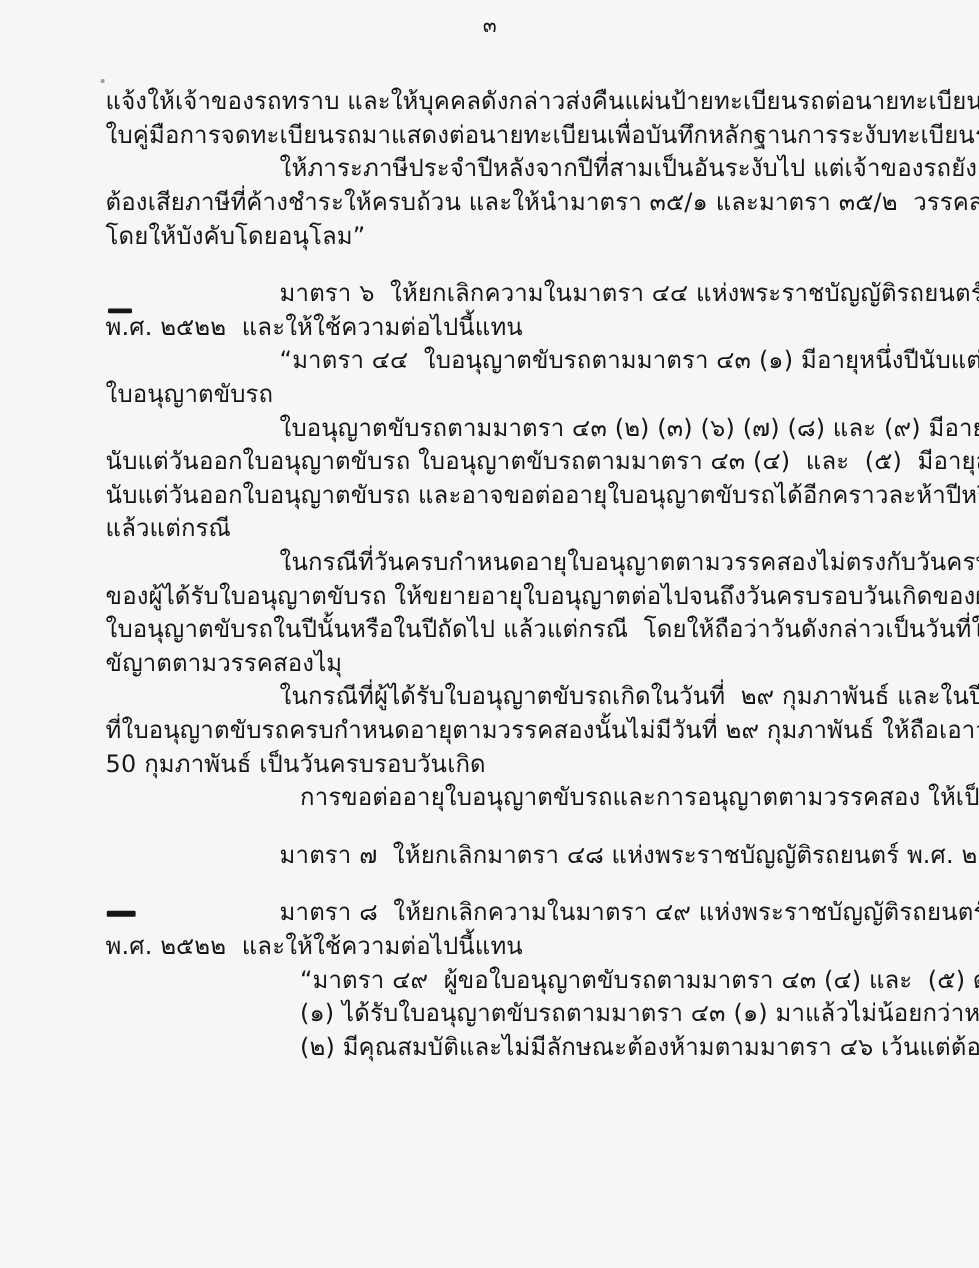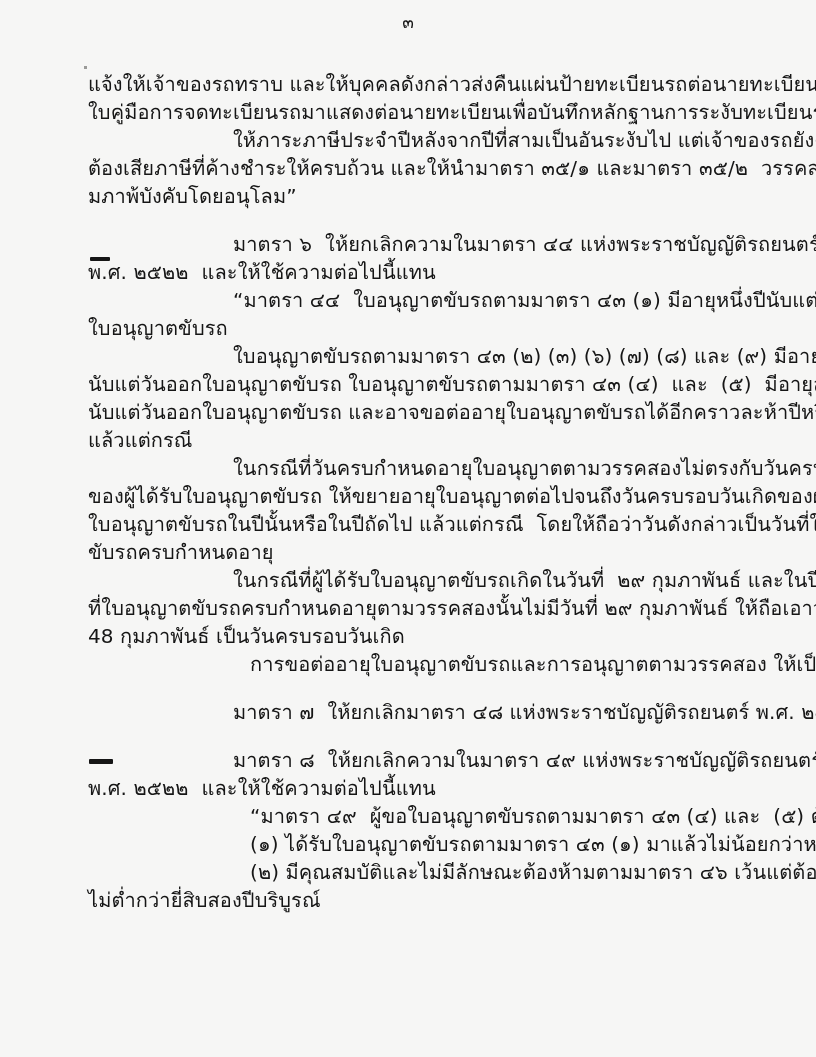--- a/index.html
+++ b/index.html
@@ -55,44 +55,43 @@
 <body>
 
 <div class="page">
   <div class="page-number">๓</div>
 
   <div class="doc" id="doc-lines">
       <div class="line indent-0">แจ้งให้เจ้าของรถทราบ และให้บุคคลดังกล่าวส่งคืนแผ่นป้ายทะเบียนรถต่อนายทะเบียนและนำ</div>
       <div class="line indent-0">ใบคู่มือการจดทะเบียนรถมาแสดงต่อนายทะเบียนเพื่อบันทึกหลักฐานการระงับทะเบียนรถภายใน</div>
       <div class="line indent-1">ให้ภาระภาษีประจำปีหลังจากปีที่สามเป็นอันระงับไป แต่เจ้าของรถยังคง</div>
       <div class="line indent-0">ต้องเสียภาษีที่ค้างชำระให้ครบถ้วน และให้นำมาตรา ๓๕/๑ และมาตรา ๓๕/๒  วรรคสอง</div>
-      <div class="line indent-0">มภาพ้บังคับโดยอนุโลม”</div>
+      <div class="line indent-0">โดยให้บังคับโดยอนุโลม”</div>
       <div class="line indent-1" style="margin-top: 20px;">มาตรา ๖  ให้ยกเลิกความในมาตรา ๔๔ แห่งพระราชบัญญัติรถยนตร์</div>
       <div class="line indent-0">พ.ศ. ๒๕๒๒  และให้ใช้ความต่อไปนี้แทน</div>
       <div class="line indent-1">“มาตรา ๔๔  ใบอนุญาตขับรถตามมาตรา ๔๓ (๑) มีอายุหนึ่งปีนับแต่วันออก</div>
       <div class="line indent-0">ใบอนุญาตขับรถ</div>
       <div class="line indent-1">ใบอนุญาตขับรถตามมาตรา ๔๓ (๒) (๓) (๖) (๗) (๘) และ (๙) มีอายุห้าปี</div>
       <div class="line indent-0">นับแต่วันออกใบอนุญาตขับรถ ใบอนุญาตขับรถตามมาตรา ๔๓ (๔)  และ  (๕)  มีอายุสามปี</div>
       <div class="line indent-0">นับแต่วันออกใบอนุญาตขับรถ และอาจขอต่ออายุใบอนุญาตขับรถได้อีกคราวละห้าปีหรือสามปี</div>
       <div class="line indent-0">แล้วแต่กรณี</div>
       <div class="line indent-1">ในกรณีที่วันครบกำหนดอายุใบอนุญาตตามวรรคสองไม่ตรงกับวันครบรอบวันเกิด</div>
       <div class="line indent-0">ของผู้ได้รับใบอนุญาตขับรถ ให้ขยายอายุใบอนุญาตต่อไปจนถึงวันครบรอบวันเกิดของผู้ได้รับ</div>
       <div class="line indent-0">ใบอนุญาตขับรถในปีนั้นหรือในปีถัดไป แล้วแต่กรณี  โดยให้ถือว่าวันดังกล่าวเป็นวันที่ใบอนุญาต</div>
-      <div class="line indent-0">ขับรถครบกำหนดอายุ</div>
+      <div class="line indent-0">ขัญาตตามวรรคสองไมุ</div>
       <div class="line indent-1">ในกรณีที่ผู้ได้รับใบอนุญาตขับรถเกิดในวันที่  ๒๙ กุมภาพันธ์ และในปี</div>
       <div class="line indent-0">ที่ใบอนุญาตขับรถครบกำหนดอายุตามวรรคสองนั้นไม่มีวันที่ ๒๙ กุมภาพันธ์ ให้ถือเอาวันที่</div>
-      <div class="line indent-0">48 กุมภาพันธ์ เป็นวันครบรอบวันเกิด</div>
+      <div class="line indent-0">50 กุมภาพันธ์ เป็นวันครบรอบวันเกิด</div>
       <div class="line indent-2">การขอต่ออายุใบอนุญาตขับรถและการอนุญาตตามวรรคสอง ให้เป็นไปตาม</div>
       <div class="line indent-1" style="margin-top: 20px;">มาตรา ๗  ให้ยกเลิกมาตรา ๔๘ แห่งพระราชบัญญัติรถยนตร์ พ.ศ. ๒๕๒๒</div>
       <div class="line indent-1" style="margin-top: 20px;">มาตรา ๘  ให้ยกเลิกความในมาตรา ๔๙ แห่งพระราชบัญญัติรถยนตร์</div>
       <div class="line indent-0">พ.ศ. ๒๕๒๒  และให้ใช้ความต่อไปนี้แทน</div>
       <div class="line indent-2">“มาตรา ๔๙  ผู้ขอใบอนุญาตขับรถตามมาตรา ๔๓ (๔) และ  (๕) ต้อง</div>
       <div class="line indent-2">(๑) ได้รับใบอนุญาตขับรถตามมาตรา ๔๓ (๑) มาแล้วไม่น้อยกว่าหนึ่งปี</div>
       <div class="line indent-2">(๒) มีคุณสมบัติและไม่มีลักษณะต้องห้ามตามมาตรา ๔๖ เว้นแต่ต้องมีอายุ</div>
-      <div class="line indent-0">ไม่ต่ำกว่ายี่สิบสองปีบริบูรณ์</div>
     </div>
 
   <div id="marks-layer">
       <div class="margin-mark" style="left: 90px; top: 257px; width: 20px; height: 4px;"></div>
       <div class="margin-mark" style="left: 89px; top: 759px; width: 24px; height: 5px;"></div>
       <div class="speck" style="left: 84px; top: 66px; width: 3px; height: 3px;"></div>
     </div>
 </div>
 
 </body></html>

